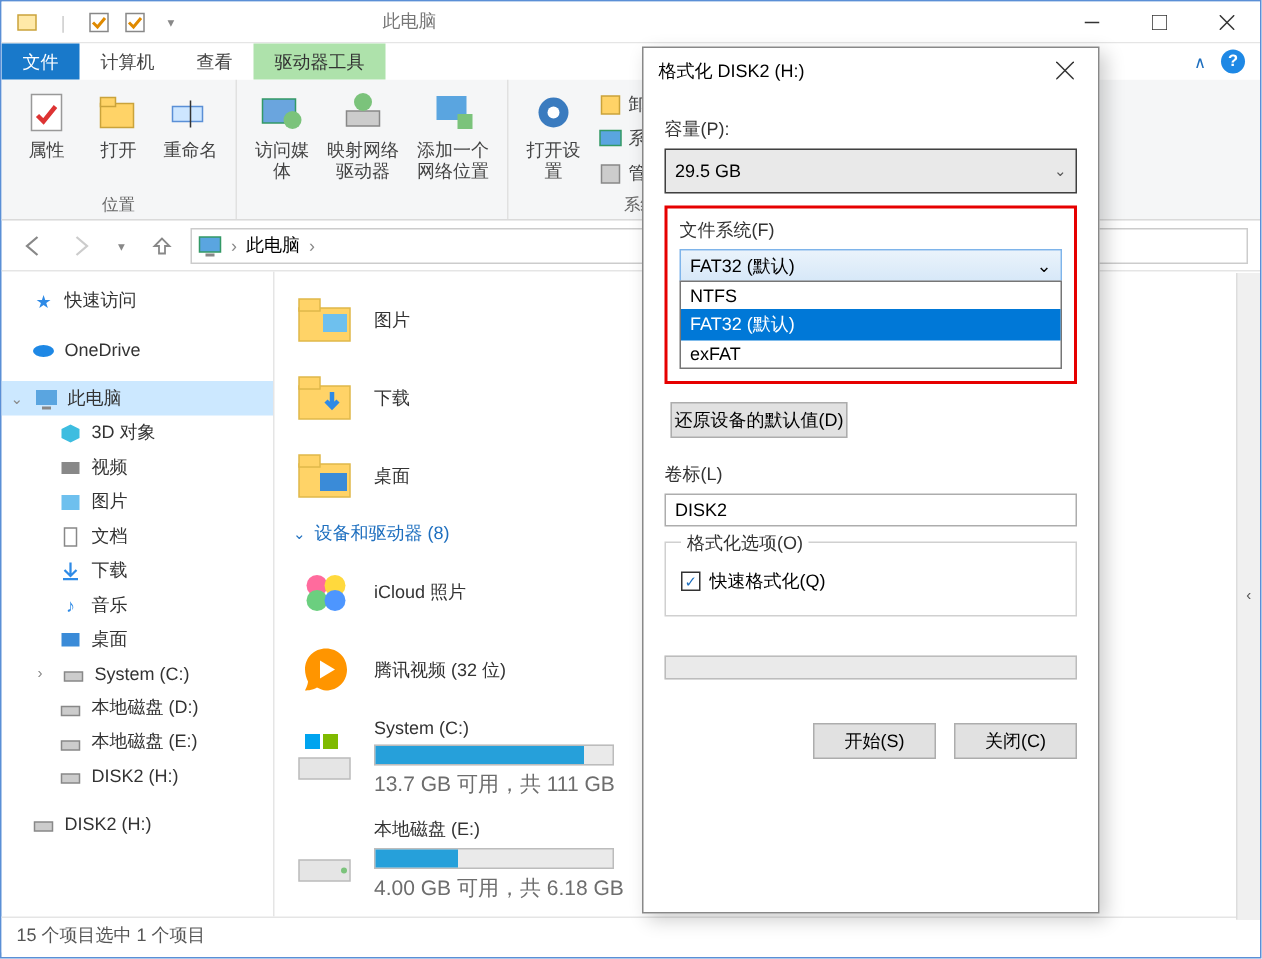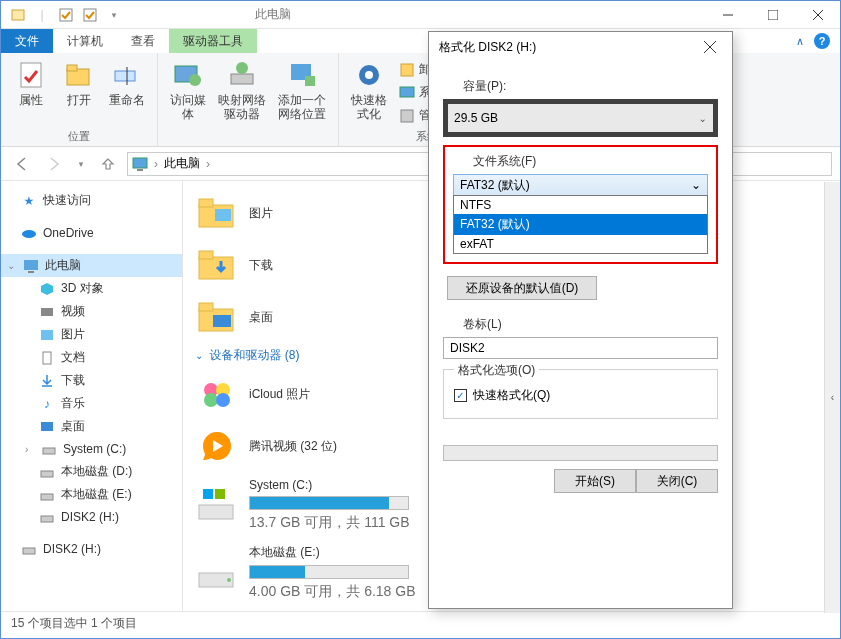--- a/index.html
+++ b/index.html
@@ -61,30 +61,30 @@
 .statusbar { height: 24px; border-top: 1px solid #e5e5e5; display: flex; align-items: center; padding: 0 10px; color: #555; background: #fff; }
 
 
 .scroll-edge { position: absolute; right: 0; top: 181px; bottom: 25px; width: 16px; background: #f0f0f0; border-left: 1px solid #ddd; display:flex; align-items:center; justify-content:center; }
 
 
 .dialog { position: absolute; left: 427px; top: 30px; width: 305px; height: 578px; background: #fff; border: 1px solid #888; box-shadow: 4px 4px 12px rgba(0,0,0,0.2); display: flex; flex-direction: column; }
 .dlg-title { height: 30px; display: flex; align-items: center; padding: 0 10px; font-size: 12px; }
 .dlg-close { margin-left: auto; width: 24px; height: 24px; display: flex; align-items: center; justify-content: center; cursor: pointer; }
 .dlg-body { flex: 1; padding: 10px 14px; position: relative; }
-.field-label { font-size: 12px; color: #333; margin-bottom: 4px; margin-top: 6px; margin-left: 20px; }
-.combo { width: 100%; height: 22px; border: 5px solid #404040; background: #e9e9e9; display: flex; align-items: center; padding: 14px 6px; justify-content: space-between; cursor: pointer; }
+.field-label { font-size: 12px; color: #333; margin-bottom: 4px; margin-top: 6px; }
+.combo { width: 100%; height: 22px; border: 1px solid #404040; background: #e9e9e9; display: flex; align-items: center; padding: 14px 6px; justify-content: space-between; cursor: pointer; }
 .combo .caret { font-size: 10px; color: #555; }
 .txt-input { width: 100%; height: 22px; border: 1px solid #adadad; padding: 0 6px; background: #fff; }
 .fieldset { border: 1px solid #d0d0d0; padding: 10px 10px 14px; margin-top: 10px; }
 .fieldset-legend { position: relative; top: -18px; background: #fff; padding: 0 4px; display: inline-block; color: #333; }
 .checkbox-row { display: flex; align-items: center; gap: 6px; margin-top: -10px; }
 .checkbox { width: 13px; height: 13px; border: 1px solid #333; display: inline-flex; align-items: center; justify-content: center; font-size: 10px; color: #1e6fbf; }
 .progress { width: 100%; height: 16px; border: 1px solid #bcbcbc; background: #eaeaea; margin-top: 26px; }
-.dlg-buttons { display: flex; justify-content: flex-end; margin-top: 8px; }
+.dlg-buttons { display: flex; justify-content: flex-end; gap: 12px; margin-top: 29px; }
 .dlg-btn { width: 82px; height: 24px; border: 1px solid #adadad; background: #e1e1e1; cursor: pointer; }
 
 
 .red-box { border: 2px solid #e60000; padding: 6px 8px 8px; margin-top: 8px; position: relative; }
 
 
 .dd-combo { width: 100%; height: 22px; border: 1px solid #7eb4ea; background: linear-gradient(#eaf3fb,#d7e8f8); display: flex; align-items: center; padding: 0 6px; justify-content: space-between; cursor: pointer; }
 .dd-list { width: 100%; border: 1px solid #767676; background: #fff; margin-top: -1px; }
 .dd-item { padding: 2px 6px; cursor: pointer; }
 .dd-item.sel { background: #0078d7; color: #fff; }
@@ -218,21 +218,21 @@
 
   <div class="ribbon-group">
     <div class="ribbon-group-items">
       <div class="ribbon-btn-large">
         <span class="ic">
             <svg width="30" height="30">
               <circle cx="15" cy="15" r="10" fill="#3a7bbf"></circle>
               <circle cx="15" cy="15" r="4" fill="#fff"></circle>
             </svg>
           </span>
-        <span class="lbl">快速格式化</span>
+        <span class="lbl">打开设置</span>
       </div>
       <div style="display:flex;flex-direction:column;gap:2px;padding-top:2px;">
         <div class="ribbon-btn-small">
             <span class="ic">
               <svg width="16" height="16">
                 <rect x="2" y="2" width="12" height="12" fill="#ffd367" stroke="#caa33b"></rect>
               </svg>
             </span>
             <span>卸载或更改程序</span>
           </div>
@@ -555,21 +555,21 @@
           <span class="caret">⌄</span>
         </div>
       <div class="dd-list">
         <div class="dd-item">NTFS</div>
         <div class="dd-item sel">FAT32 (默认)</div>
         <div class="dd-item">exFAT</div>
       </div>
     </div>
 
     <div style="height:12px"></div>
-    <button class="dlg-btn" style="width:150px;margin-left:4px">还原设备的默认值(D)</button>
+    <button class="dlg-btn" style="width:118px;margin-left:4px">还原设备的默认值(D)</button>
 
     <div class="field-label" style="margin-top:16px">卷标(L)</div>
     <input class="txt-input" value="DISK2" style="">
 
     <div class="fieldset">
       <span class="fieldset-legend">格式化选项(O)</span>
       <div class="checkbox-row">
         <span class="checkbox">✓</span>
         <span>快速格式化(Q)</span>
       </div>

